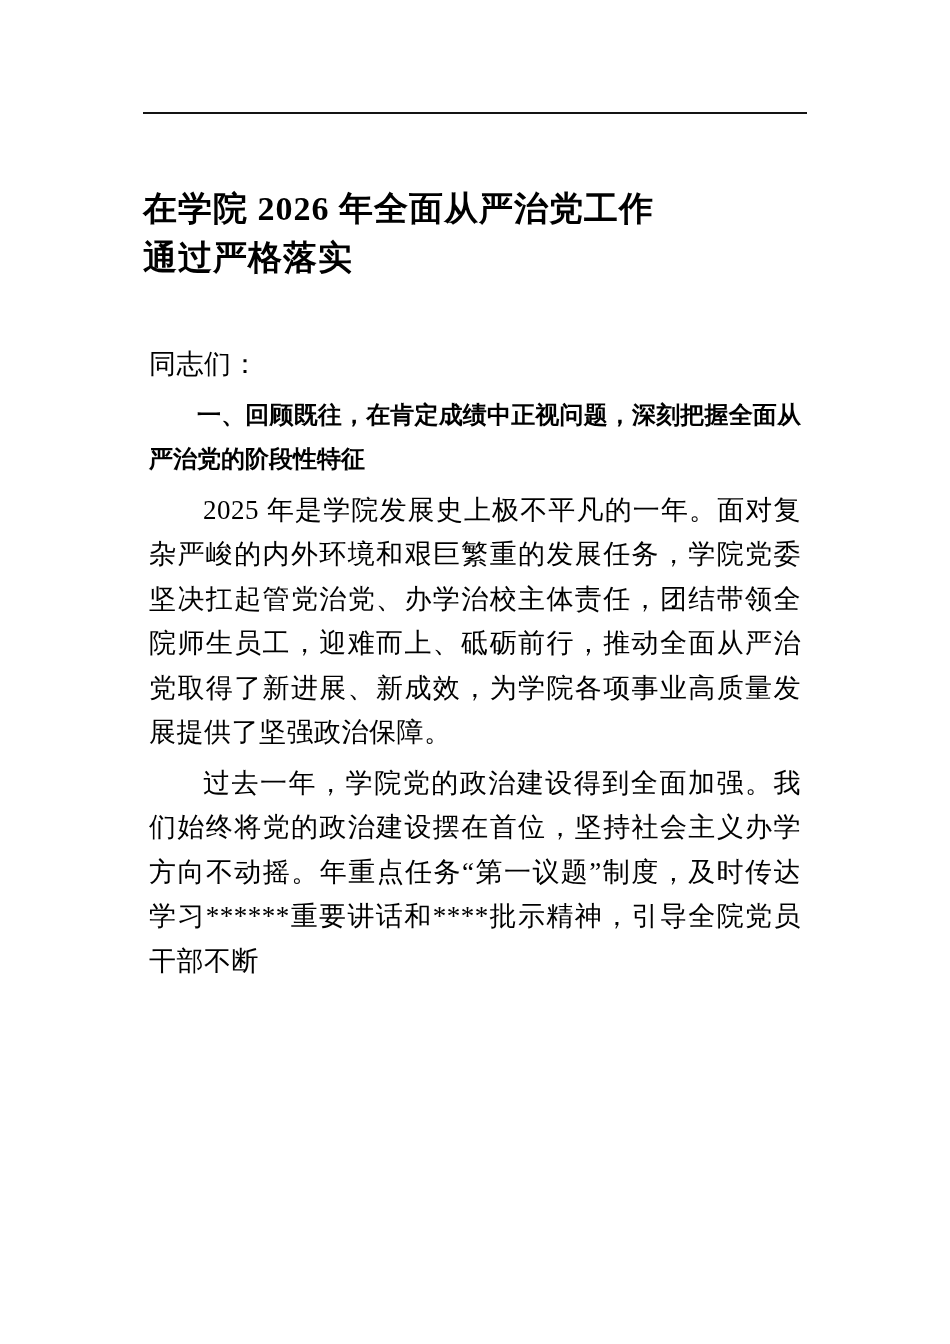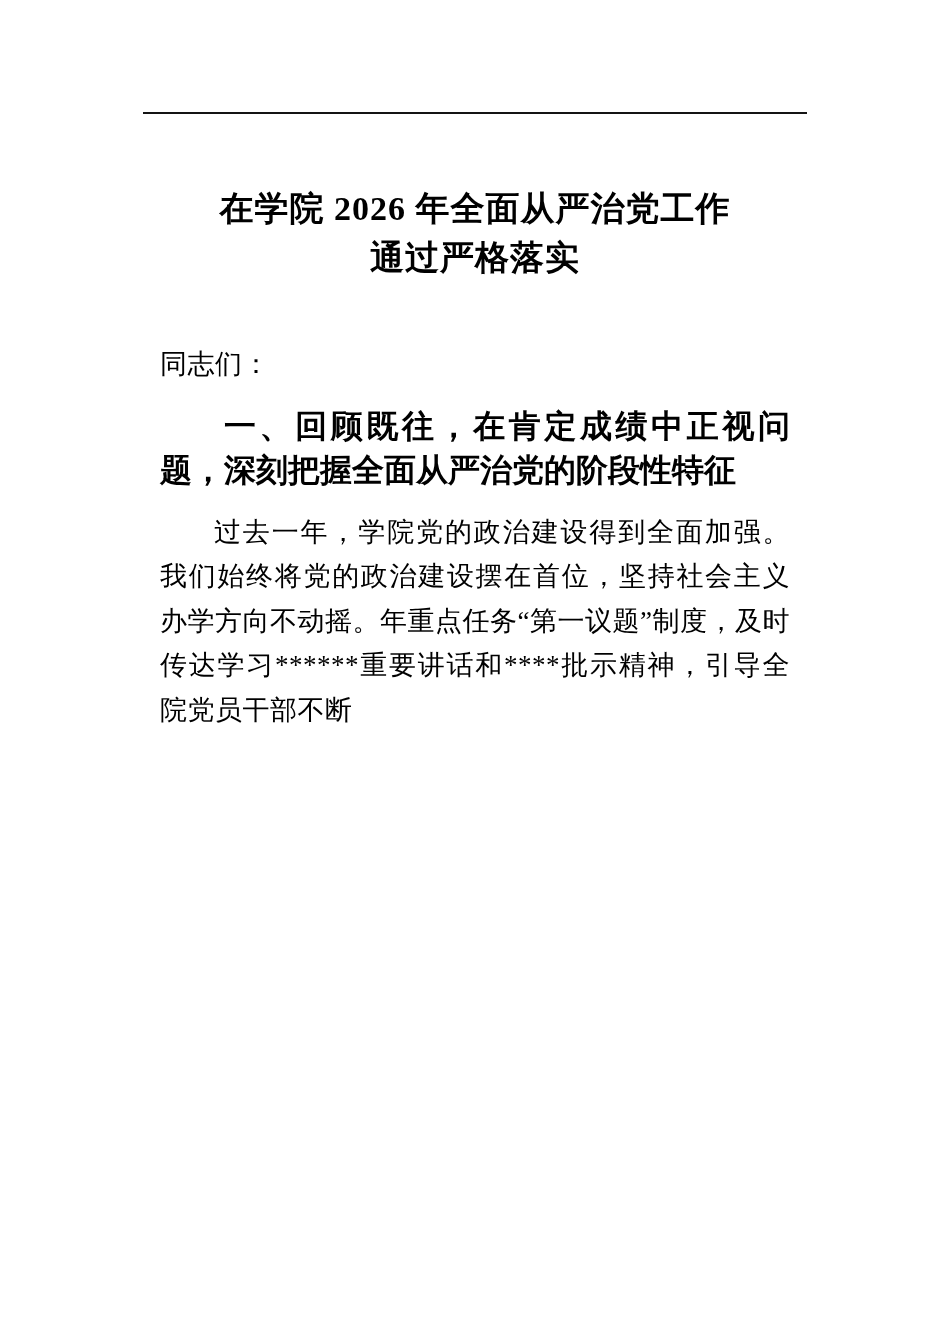--- a/index.html
+++ b/index.html
@@ -22,50 +22,49 @@
   }
   .top-rule {
     border: none;
     border-top: 2px solid #141414;
     height: 0;
     margin: 112px 0 0 0;
     width: 664px;
   }
   .doc-title {
     margin: 70px 0 0 0;
-    text-align: center;
     font-family: "Liberation Serif", "DejaVu Serif", serif;
     font-weight: 700;
     font-size: 34px;
     line-height: 49px;
     letter-spacing: 1px;
   }
   .doc-title .title-line {
     display: block;
   }
   .doc-body {
     margin-top: 60px;
     font-family: "Liberation Serif", "DejaVu Serif", serif;
     font-size: 27px;
     line-height: 44.5px;
     text-align: justify;
     text-justify: inter-ideograph;
     letter-spacing: 0.5px;
   }
   .doc-body p {
-    margin: 17px;
+    margin: 6px;
     padding: 0;
   }
   .para-indent {
     text-indent: 2em;
   }
   .section-heading {
     font-family: Liberation Serif, serif;
     font-weight: 700;
-    font-size: 32px;
+    font-size: 24px;
     text-indent: 2em;
     letter-spacing: 0;
   }
 </style>
 </head>
 <body>
 
 <div class="page">
   <div class="content">
 
@@ -75,18 +74,19 @@
       <span class="title-line">在学院 2026 年全面从严治党工作</span>
       <span class="title-line">通过严格落实</span>
     </h1>
 
     <div class="doc-body">
       <p class="salutation">同志们：</p>
 
 
       <p class="section-heading">一、回顾既往，在肯定成绩中正视问题，深刻把握全面从严治党的阶段性特征</p>
 
+      <p class="para-indent">2025 年是学院发展史上极不平凡的一年。面对复杂严峻的内外环境和艰巨繁重的发展任务，学院党委坚决扛起管党治党、办学治校主体责任，团结带领全院师生员工，迎难而上、砥砺前行，推动全面从严治党取得了新进展、新成效，为学院各项事业高质量发展提供了坚强政治保障。</p>
 
       <p class="para-indent">过去一年，学院党的政治建设得到全面加强。我们始终将党的政治建设摆在首位，坚持社会主义办学方向不动摇。年重点任务“第一议题”制度，及时传达学习******重要讲话和****批示精神，引导全院党员干部不断</p>
     </div>
 
   </div>
 </div>
 
 </body></html>

